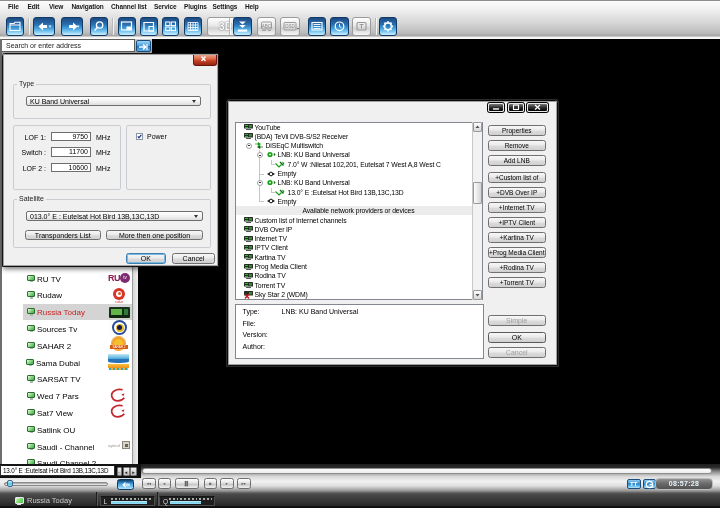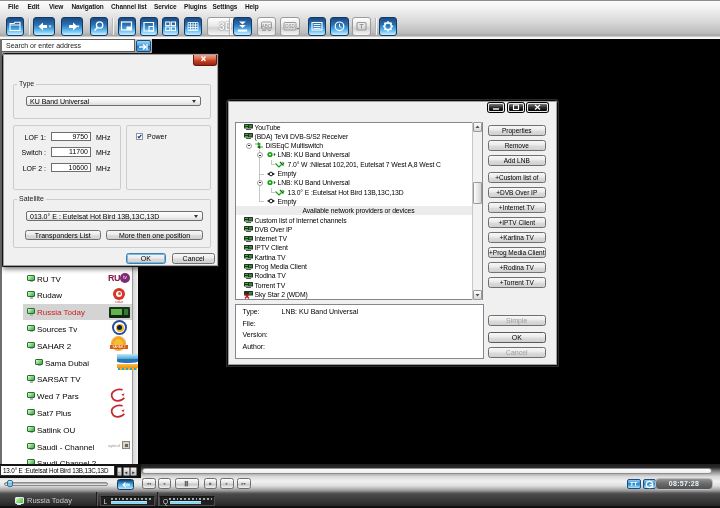--- a/index.html
+++ b/index.html
@@ -231,21 +231,21 @@
       </div>
     </div>
     <div class="chrow" style="top:337.2px;left:2px;">
       <div class="tvicon"></div>
       <div class="nm" style="">SAHAR 2</div>
       <div style="position:absolute;left:108px;top:0px;width:20px;height:16px;">
         <span style="position:absolute;left:2px;top:0px;width:13px;height:13px;border-radius:50%;background:radial-gradient(circle,#f6c12e 40%,#ef8d1a 70%,#e86c12);box-shadow:0 0 0 1px #f2a93a;"></span>
         <span style="position:absolute;left:0px;top:8px;width:18px;height:4px;background:#d85c10;font-size:3px;color:#fff;text-align:center;line-height:4px;">SAHAR 2</span>
       </div>
     </div>
-    <div class="chrow" style="top:354.0px;left:10px;">
+    <div class="chrow" style="top:354.0px;left:1px;">
       <div class="tvicon"></div>
       <div class="nm" style="">Sama Dubai</div>
       <div style="position:absolute;left:107px;top:0px;width:21px;height:16px;background:#fff;">
         <span style="position:absolute;left:0;top:0;width:21px;height:5px;background:linear-gradient(180deg,#bfe8f6,#4aa8d8);"></span>
         <span style="position:absolute;left:0;top:5px;width:21px;height:4px;background:#2a72b8;border-radius:0 0 40% 40%;"></span>
         <span style="position:absolute;left:0;top:10px;width:21px;height:3.5px;background:linear-gradient(180deg,#f6c13a,#ef9020);"></span>
         <span style="position:absolute;left:1px;top:14px;width:19px;height:1.5px;background:repeating-linear-gradient(90deg,#3aa 0 2px,#fa3 2px 4px);"></span>
       </div>
     </div>
     <div class="chrow" style="top:370.8px;left:2px;">
@@ -257,21 +257,21 @@
       <div class="nm" style="">Wed 7 Pars</div>
       <div style="position:absolute;left:104px;top:-1px;width:24px;height:18px;background:#fff;">
         <svg style="display:block" width="24" height="18" viewBox="0 0 24 18">
           <path d="M17.5 3.5c-6-2.5-13 .5-11.5 6c1.4 5.2 8.5 5.5 12 2" fill="none" stroke="#c42830" stroke-width="1.7" transform="rotate(-8 12 9)"></path>
           <path d="M15.5 7.5l3-1.2l-1.2 3z" fill="#c42830"></path>
         </svg>
       </div>
     </div>
     <div class="chrow" style="top:404.4px;left:2px;">
       <div class="tvicon"></div>
-      <div class="nm" style="">Sat7 Plus</div>
+      <div class="nm" style="">Sat7 View</div>
       <div style="position:absolute;left:104px;top:-2px;width:24px;height:18px;background:#fff;">
         <svg style="display:block" width="24" height="18" viewBox="0 0 24 18">
           <path d="M17.5 4.5c-6-2.5-13 .5-11.5 6c1.4 5.2 8.5 5.5 12 2" fill="none" stroke="#c42830" stroke-width="1.7" transform="rotate(-8 12 10)"></path>
           <path d="M15.5 8.5l3-1.2l-1.2 3z" fill="#c42830"></path>
         </svg>
       </div>
     </div>
     <div class="chrow" style="top:421.2px;left:2px;">
       <div class="tvicon"></div>
       <div class="nm" style="">Satlink OU</div>

